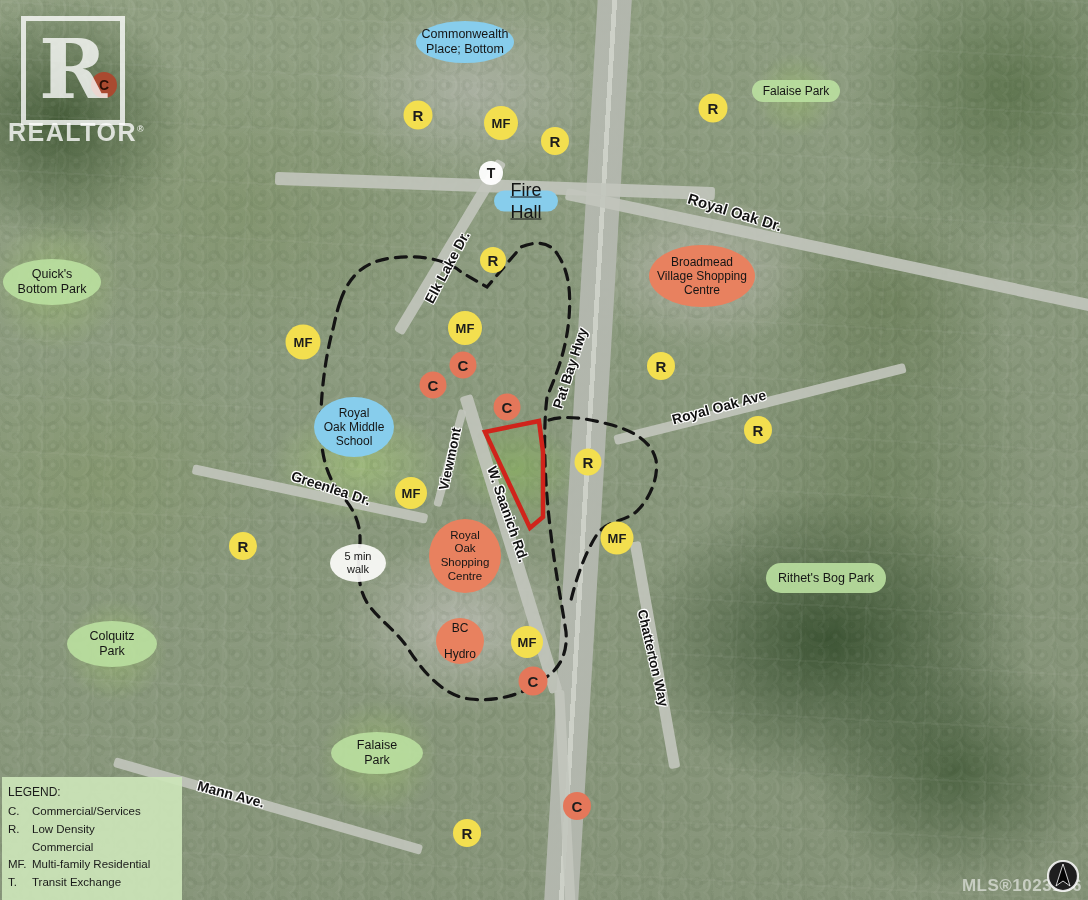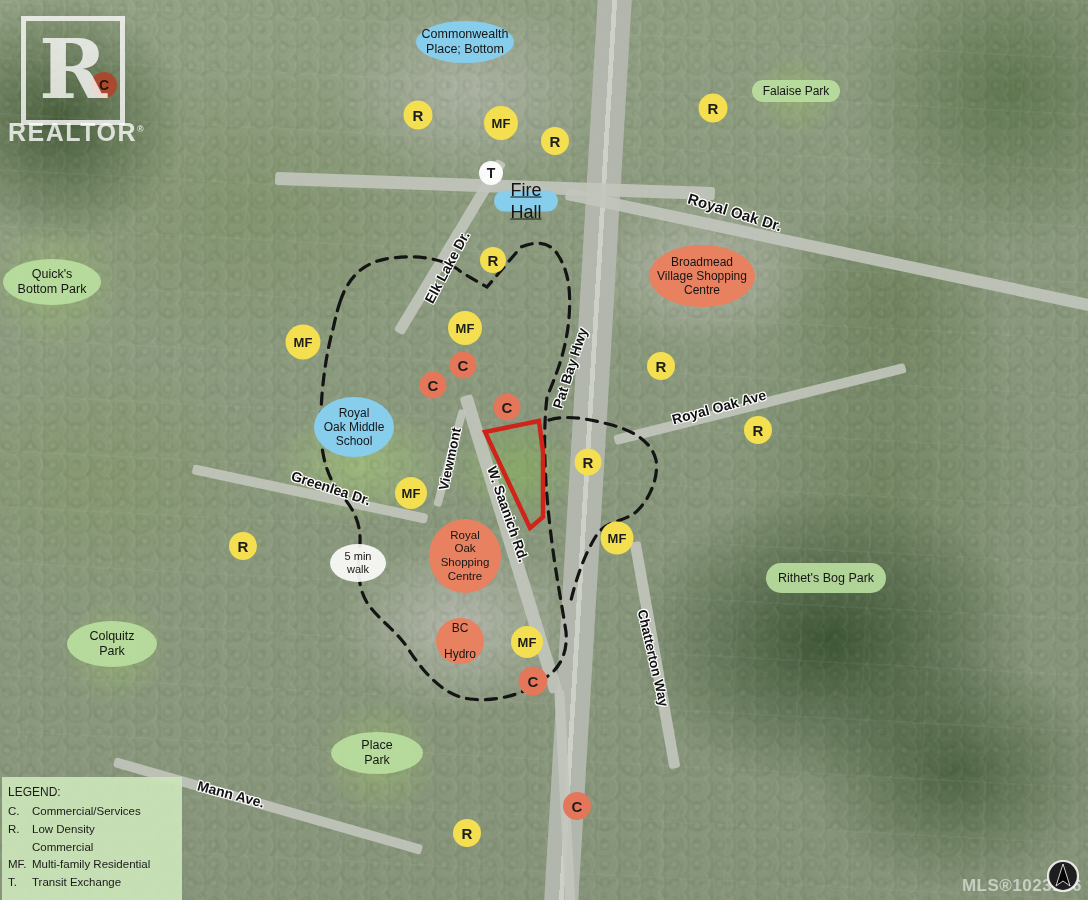--- a/index.html
+++ b/index.html
@@ -164,21 +164,21 @@
         <span>Bottom Park</span>
       </div>
       <div class="place green pill" style="left: 826px; top: 578px; width: 120px; height: 30px; font-size: 12.5px;">
         <span>Rithet's Bog Park</span>
       </div>
       <div class="place green" style="left: 112px; top: 644px; width: 90px; height: 46px; font-size: 12.5px;">
         <span>Colquitz</span>
         <span>Park</span>
       </div>
       <div class="place green" style="left: 377px; top: 753px; width: 92px; height: 42px; font-size: 12.5px;">
-        <span>Place</span>
+        <span>Falaise</span>
         <span>Park</span>
       </div>
       <div class="place white" style="left: 358px; top: 563px; width: 56px; height: 38px; font-size: 11px; text-align: right;">
         <span>5 min</span>
         <span>walk</span>
       </div>
     </div>
   <div id="markers">
       <div class="marker red" style="left: 104px; top: 85px; width: 26px; height: 26px; font-size: 14px;">C</div>
       <div class="marker yellow" style="left: 418px; top: 115px; width: 29px; height: 29px; font-size: 15px;">R</div>

